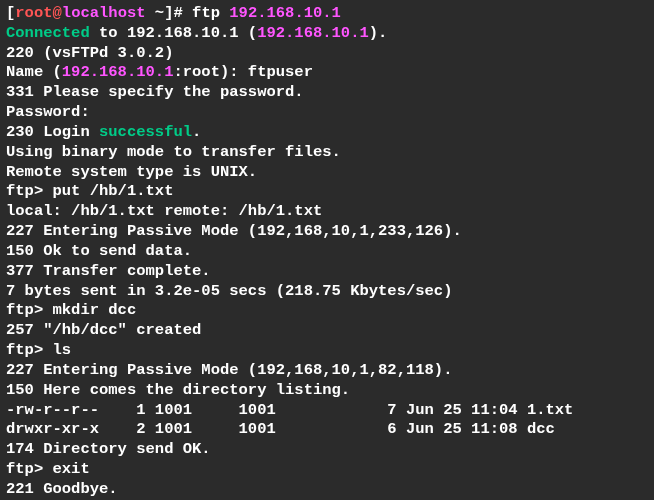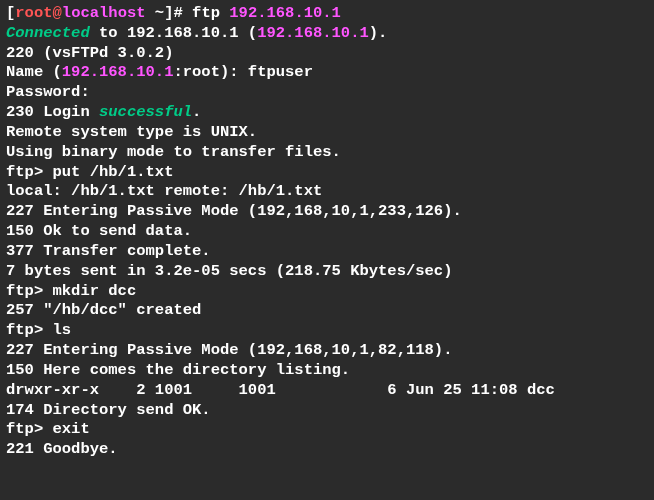--- a/index.html
+++ b/index.html
@@ -15,43 +15,45 @@
       box-sizing: border-box;
       overflow: hidden;
       font-weight: bold;
     }
     .line {
       white-space: pre;
     }
     .white { color: #ffffff; }
     .red { color: #ff5555; margin-top: 29px; }
     .magenta { color: #ff55ff; }
-    .green { color: #00cc88; font-style: italic; }
+    .green { color: #00cc88; }
   </style>
 </head>
 <body>
 
 <div>
 <div class="line"><span class="white">[</span><span class="red">root</span><span class="red">@</span><span class="magenta">localhost</span><span class="white"> ~</span><span class="white">]# </span><span class="white">ftp </span><span class="magenta">192.168.10.1</span></div>
 <div class="line"><span class="green">Connected</span><span class="white"> to 192.168.10.1 (</span><span class="magenta">192.168.10.1</span><span class="white">).</span></div>
 <div class="line white">220 (vsFTPd 3.0.2)</div>
 <div class="line"><span class="white">Name (</span><span class="magenta">192.168.10.1</span><span class="white">:root): ftpuser</span></div>
+<div class="line white">331 Please specify the password.</div>
 <div class="line white">Password:</div>
 <div class="line"><span class="white">230 Login </span><span class="green">successful</span><span class="white">.</span></div>
+<div class="line white">Using binary mode to transfer files.</div>
 <div class="line white">Remote system type is UNIX.</div>
-<div class="line white">Using binary mode to transfer files.</div>
 <div class="line white">ftp&gt; put /hb/1.txt</div>
 <div class="line white">local: /hb/1.txt remote: /hb/1.txt</div>
 <div class="line white">227 Entering Passive Mode (192,168,10,1,233,126).</div>
 <div class="line white">150 Ok to send data.</div>
 <div class="line white">377 Transfer complete.</div>
 <div class="line white">7 bytes sent in 3.2e-05 secs (218.75 Kbytes/sec)</div>
 <div class="line white">ftp&gt; mkdir dcc</div>
 <div class="line white">257 "/hb/dcc" created</div>
 <div class="line white">ftp&gt; ls</div>
 <div class="line white">227 Entering Passive Mode (192,168,10,1,82,118).</div>
 <div class="line white">150 Here comes the directory listing.</div>
+<div class="line white">-rw-r--r--    1 1001     1001            7 Jun 25 11:04 1.txt</div>
 <div class="line white">drwxr-xr-x    2 1001     1001            6 Jun 25 11:08 dcc</div>
 <div class="line white">174 Directory send OK.</div>
 <div class="line white">ftp&gt; exit</div>
 <div class="line white">221 Goodbye.</div>
 <div class="line"></div>
 </div>
 
 </body></html>

